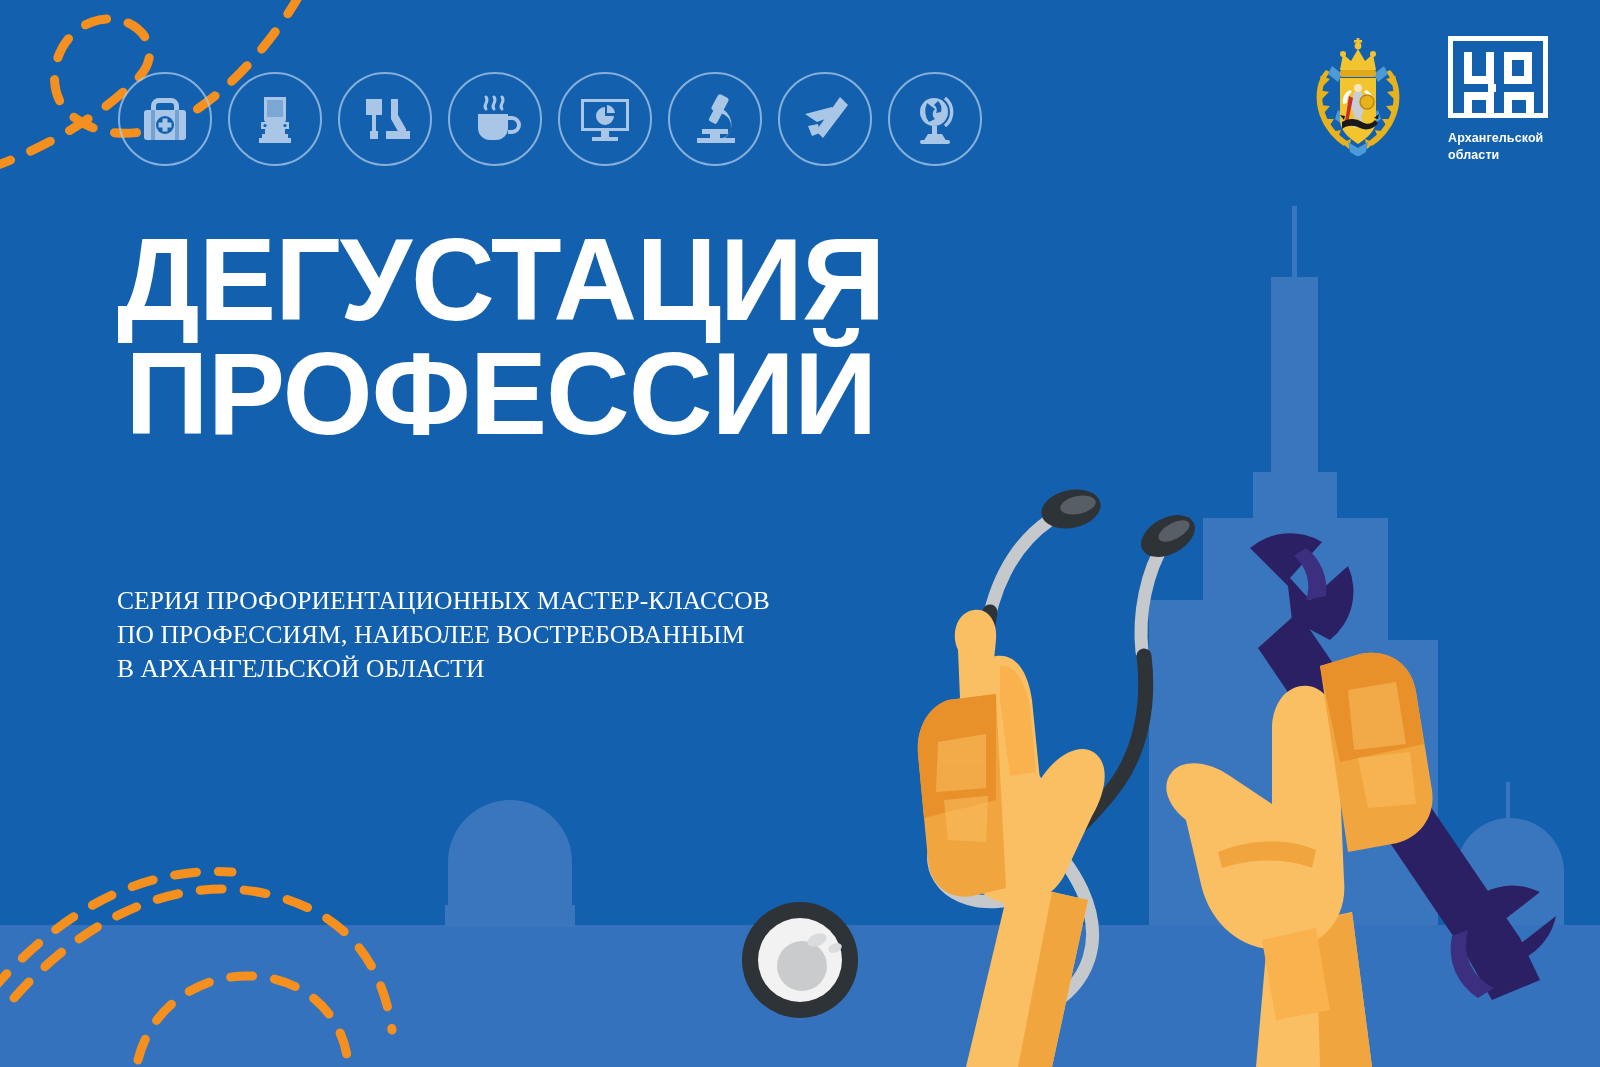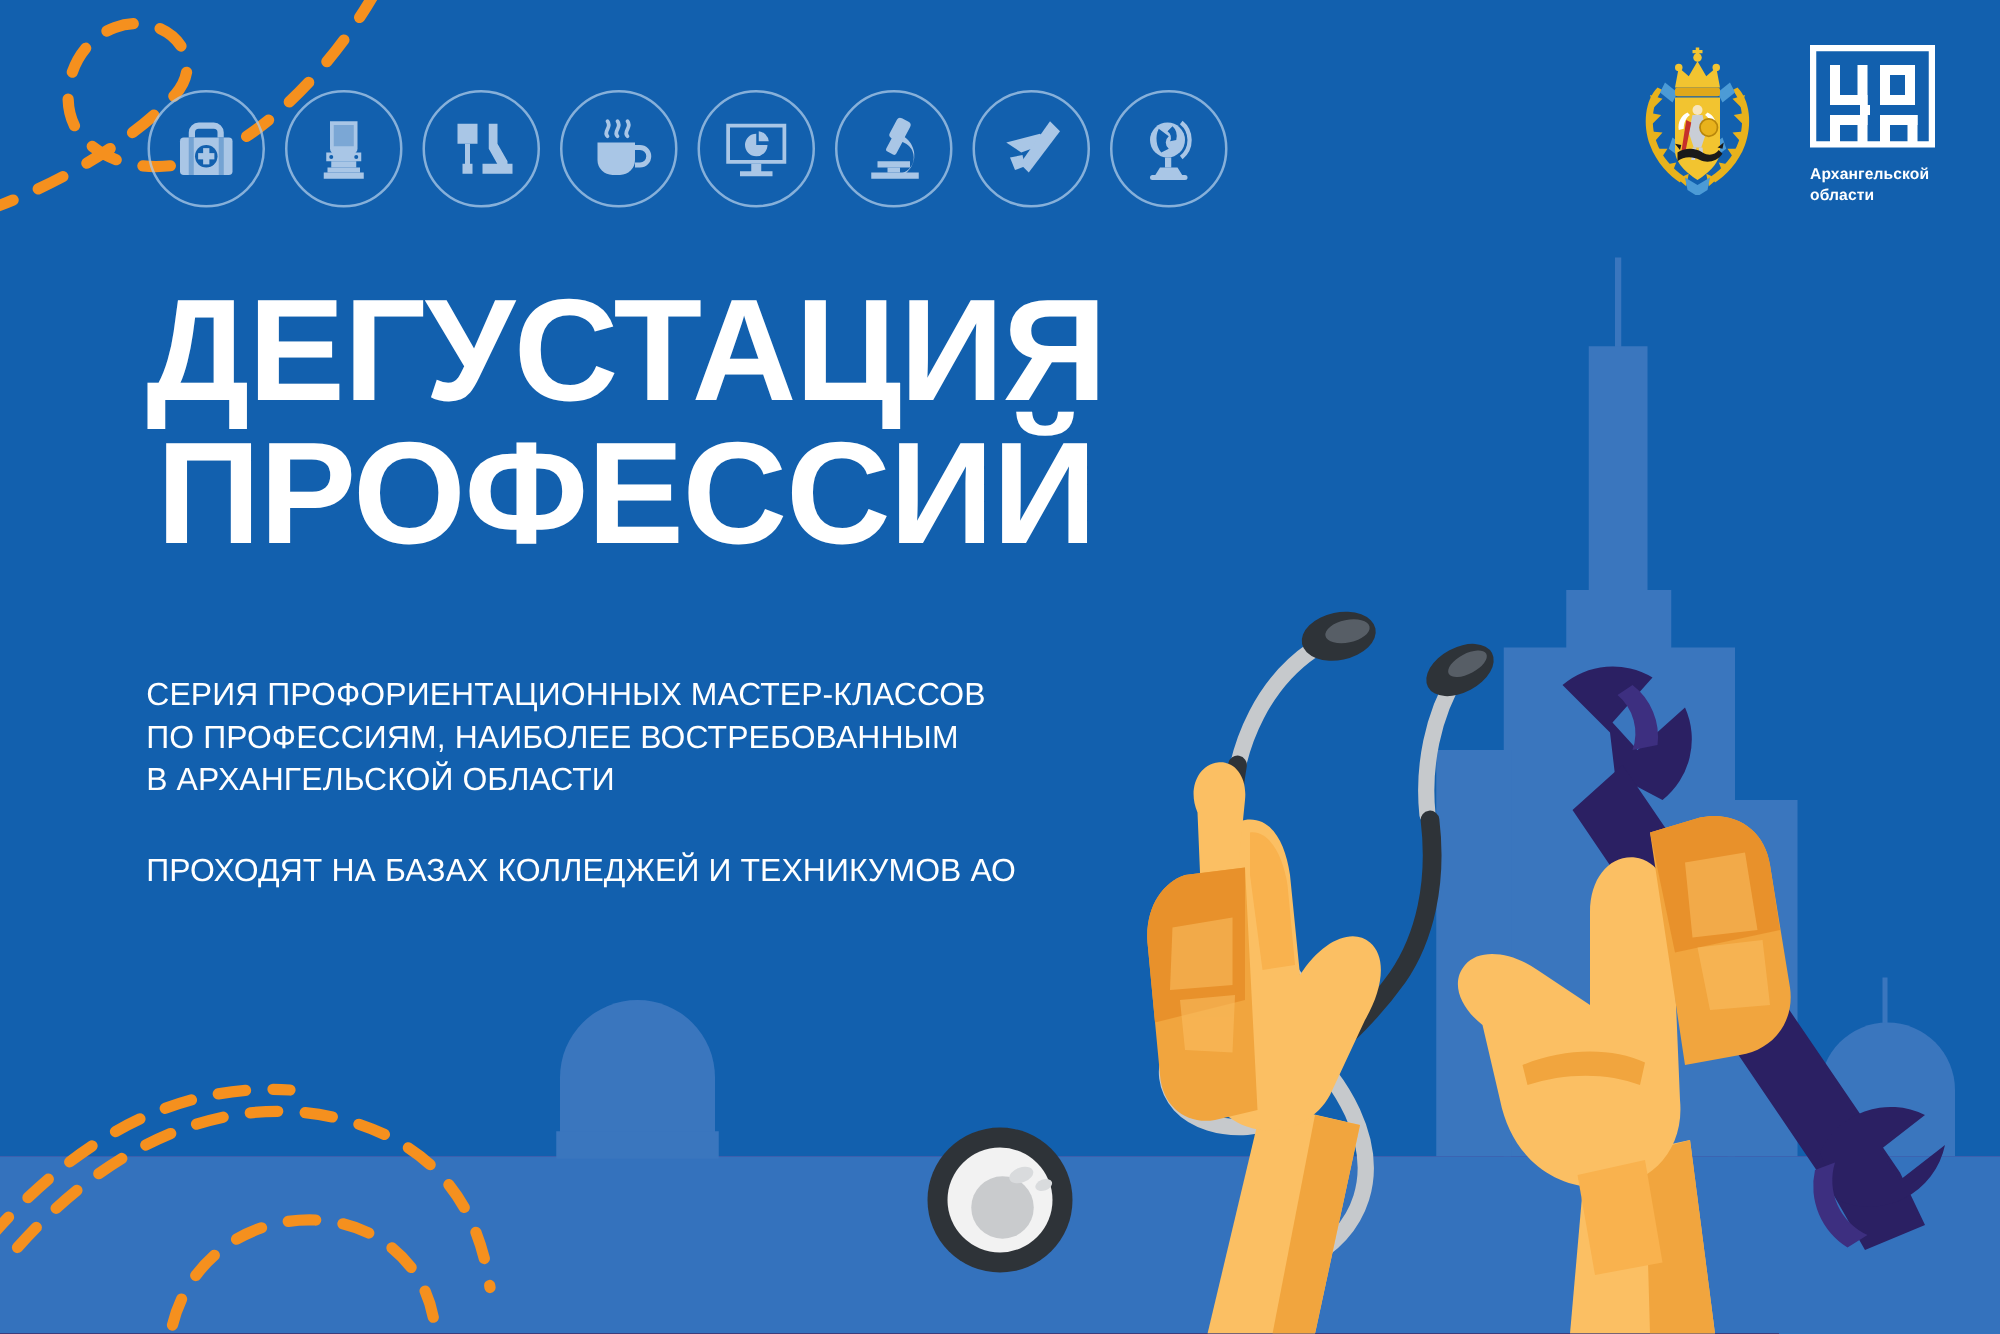--- a/index.html
+++ b/index.html
@@ -1,21 +1,21 @@
 <!DOCTYPE html>
 <html><head>
 <meta charset="utf-8">
 <style>
   * { margin:0; padding:0; box-sizing:border-box; }
   html,body { background:#0d0d0d; }
   .poster{
     position:relative;
     width:1600px; height:1067px;
     overflow:hidden;
-    background:#701a75;
+    background:#c2410c;
     font-family:"Liberation Sans", sans-serif;
   }
   
   .band-top{
     position:absolute; left:0; top:0; width:1600px; height:925px;
     background:#1260AE;
   }
   .band-bottom{
     position:absolute; left:0; top:925px; width:1600px; height:142px;
     background:#3472BD;
@@ -54,23 +54,24 @@
     font-weight:700;
     font-size:116px;
     line-height:0.98;
     letter-spacing:-1px;
     text-transform:uppercase;
     white-space:pre-line;
     text-align:center;
   }
   
   .copy{
-    position:absolute; left:117px; top:540px;
+    position:absolute; left:117px; top:584px;
     color:#ffffff;
     text-transform:uppercase;
+    font-family:Liberation Serif, serif;
   }
   .copy p.lead{
     font-size:25.5px; line-height:1.33; font-weight:400;
     letter-spacing:.1px; white-space:pre-line;
   }
   .copy p.venue{
     font-size:25.5px; line-height:1.33; font-weight:400;
     letter-spacing:.1px; margin-top:39px;
   }
   .copy p.audience{
@@ -288,21 +289,20 @@
     </div>
   </div>
 
   <h1 class="headline">ДЕГУСТАЦИЯ
 ПРОФЕССИЙ</h1>
 
   <div class="copy">
     <p class="lead">СЕРИЯ ПРОФОРИЕНТАЦИОННЫХ МАСТЕР-КЛАССОВ
 ПО ПРОФЕССИЯМ, НАИБОЛЕЕ ВОСТРЕБОВАННЫМ
 В АРХАНГЕЛЬСКОЙ ОБЛАСТИ</p>
-    <p class="venue">ПРОХОДЯТ НА БАЗАХ КОЛЛЕДЖЕЙ И ТЕХНИКУМОВ АО</p>
   </div>
 
   <svg class="illo" viewBox="0 0 1600 1067">
 
     <g fill="none" stroke="#C6C9CC" stroke-width="13" stroke-linecap="round">
       <path d="M1050 520 C 1012 546 990 592 986 640 C 982 700 1006 742 1036 782
                C 1060 812 1068 846 1050 874 C 1028 908 968 910 944 884
                C 920 856 940 820 978 818 C 1030 816 1064 852 1082 890
                C 1104 938 1092 984 1042 1010"></path>
       <path d="M1166 540 C 1146 572 1138 614 1142 652"></path>

